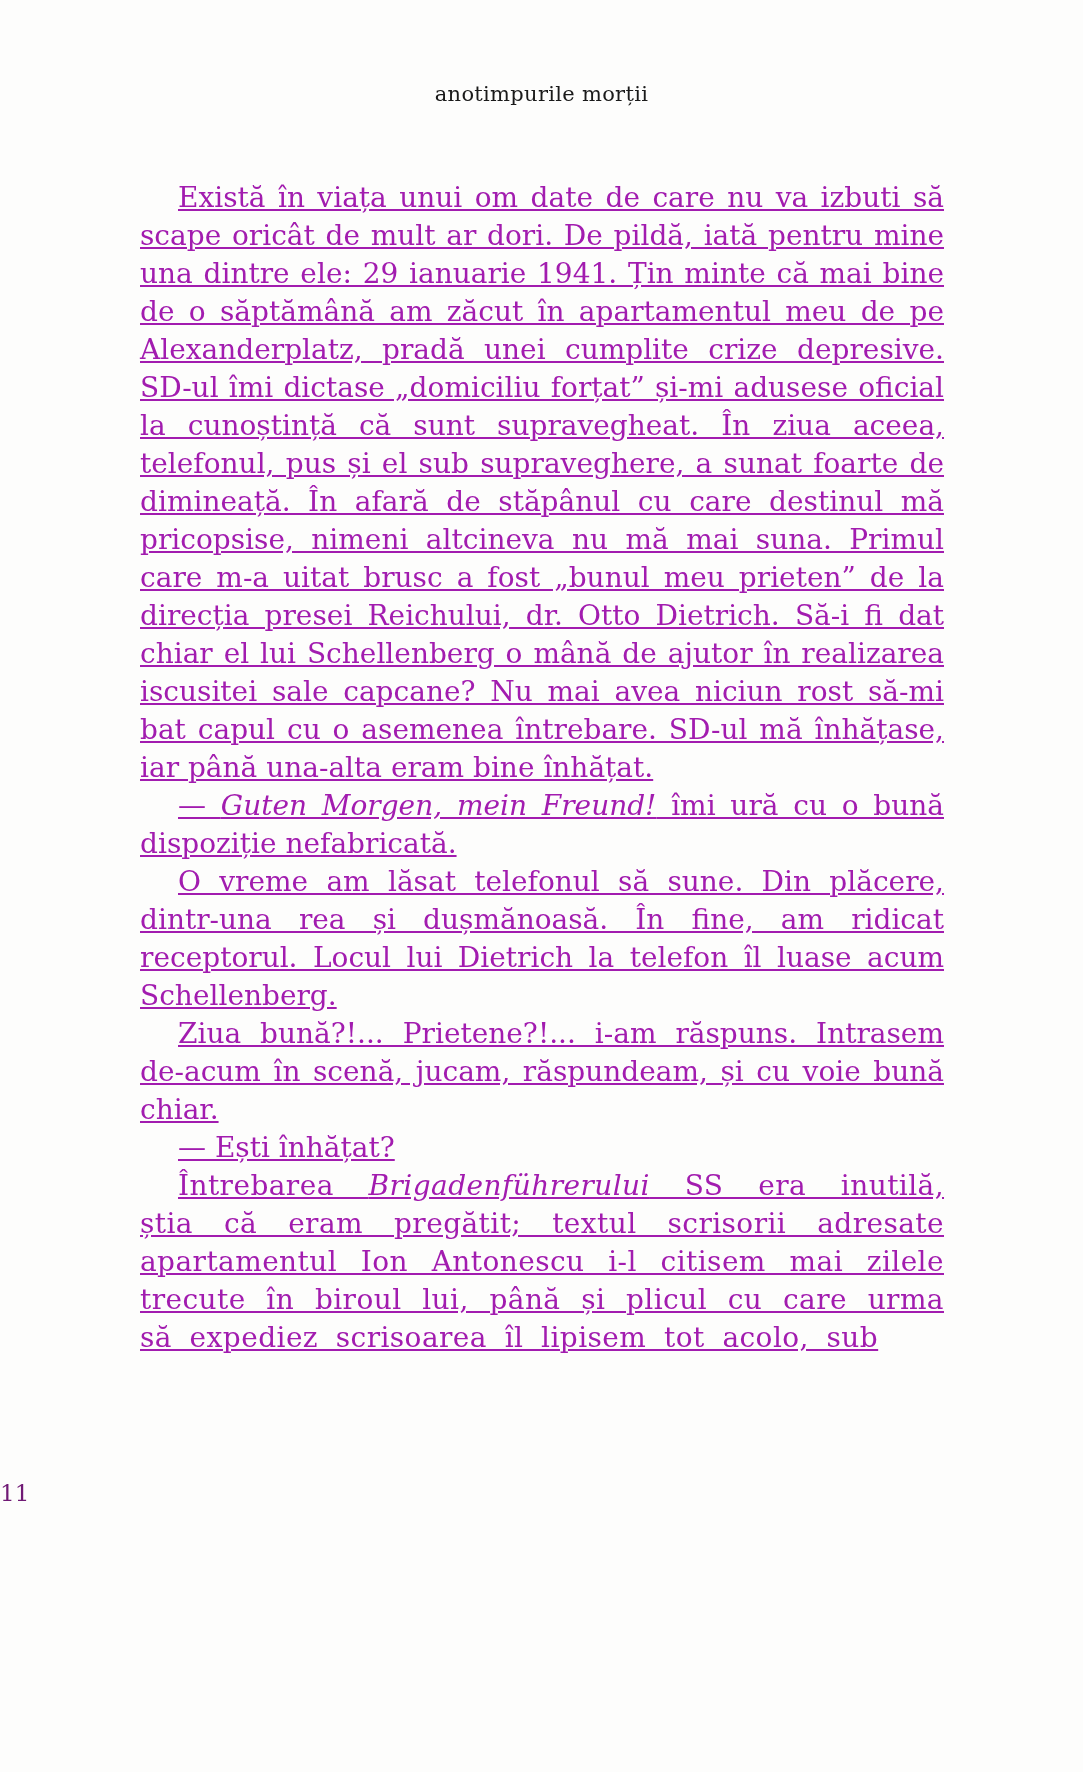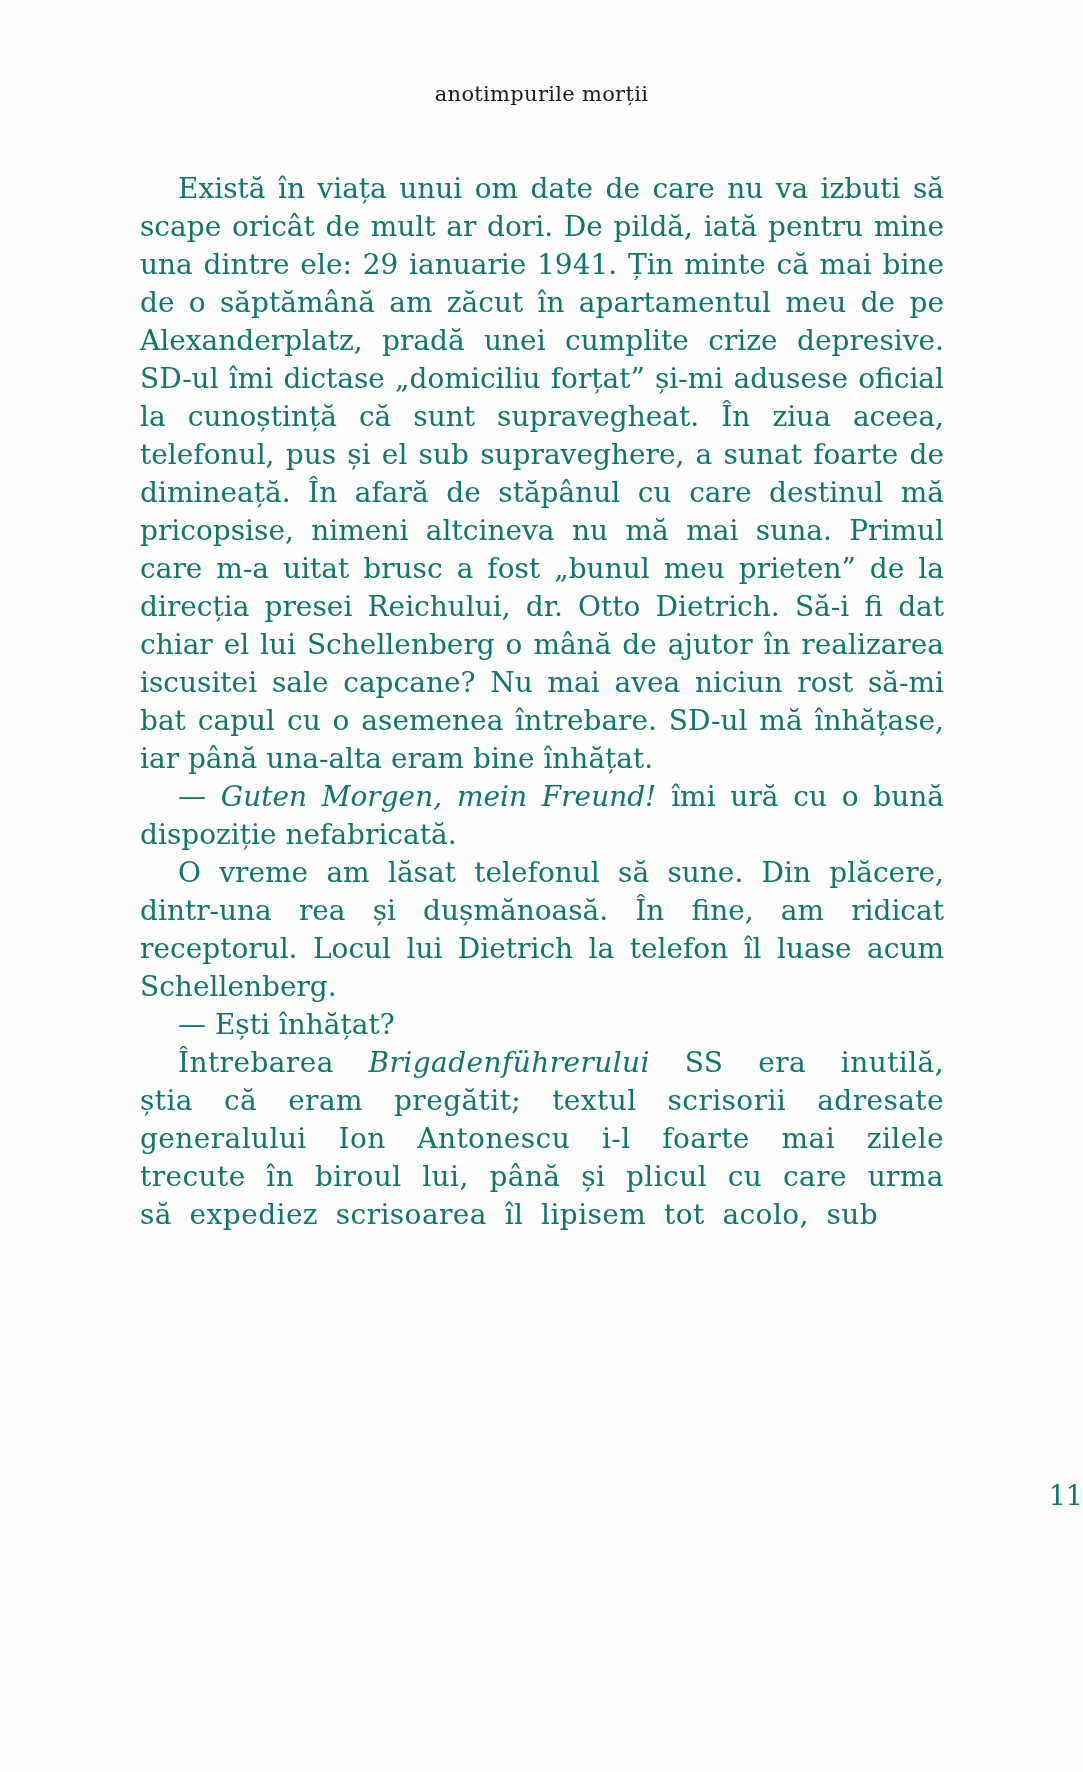--- a/index.html
+++ b/index.html
@@ -22,58 +22,60 @@
     top: 82px;
     left: 0;
     width: 100%;
     text-align: center;
     font-size: 21px;
     letter-spacing: 0.3px;
     color: #1a1a1a;
   }
   .body-text {
     position: absolute;
-    top: 170px;
+    top: 179px;
     left: 140px;
     width: 804px;
     font-size: 28px;
     line-height: 38px;
     text-align: justify;
-    color: #0f766e;
+    color: #a21caf;
+    text-decoration: underline;
   }
   .body-text p {
     margin: 0;
     padding: 0;
     text-indent: 38px;
   }
   .body-text p.loose {
     word-spacing: 0.30em;
     letter-spacing: 0.015em;
   }
   .body-text em {
     font-style: italic;
   }
   .page-number {
     position: absolute;
     top: 1480px;
     left: 0;
     width: 100%;
-    text-align: right;
-    font-size: 27px;
-    color: #0f766e;
+    text-align: left;
+    font-size: 23px;
+    color: #701a75;
   }
 </style>
 </head>
 <body>
 
 <div class="page">
   <div class="running-head">anotimpurile morții</div>
 
   <div class="body-text" id="body-text">
       <p><span>Există în viața unui om date de care nu va izbuti să scape oricât de mult ar dori. De pildă, iată pentru mine una dintre ele: 29 ianuarie 1941. Țin minte că mai bine de o săptămână am zăcut în apartamentul meu de pe Alexanderplatz, pradă unei cumplite crize depresive. SD-ul îmi dictase „domiciliu forțat” și-mi adusese oficial la cunoștință că sunt supravegheat. În ziua aceea, telefonul, pus și el sub supraveghere, a sunat foarte de dimineață. În afară de stăpânul cu care destinul mă pricopsise, nimeni altcineva nu mă mai suna. Primul care m-a uitat brusc a fost „bunul meu prieten” de la direcția presei Reichului, dr. Otto Dietrich. Să-i fi dat chiar el lui Schellenberg o mână de ajutor în realizarea iscusitei sale capcane? Nu mai avea niciun rost să-mi bat capul cu o asemenea întrebare. SD-ul mă înhățase, iar până una-alta eram bine înhățat.</span></p>
       <p><span>— </span><em>Guten Morgen, mein Freund!</em><span> îmi ură cu o bună dispoziție nefabricată.</span></p>
       <p><span>O vreme am lăsat telefonul să sune. Din plăcere, dintr-una rea și dușmănoasă. În fine, am ridicat receptorul. Locul lui Dietrich la telefon îl luase acum Schellenberg.</span></p>
+      <p><span>Ziua bună?!... Prietene?!... i-am răspuns. Intrasem de-acum în scenă, jucam, răspundeam, și cu voie bună chiar.</span></p>
       <p><span>— Ești înhățat?</span></p>
-      <p class="loose"><span>Întrebarea </span><em>Brigadenführerului</em><span> SS era inutilă, știa că eram pregătit; textul scrisorii adresate generalului Ion Antonescu i-l foarte mai zilele trecute în biroul lui, până și plicul cu care urma să expediez scrisoarea îl lipisem tot acolo, sub</span></p>
+      <p class="loose"><span>Întrebarea </span><em>Brigadenführerului</em><span> SS era inutilă, știa că eram pregătit; textul scrisorii adresate apartamentul Ion Antonescu i-l citisem mai zilele trecute în biroul lui, până și plicul cu care urma să expediez scrisoarea îl lipisem tot acolo, sub</span></p>
     </div>
 
   <div class="page-number">11</div>
 </div>
 
 </body></html>

